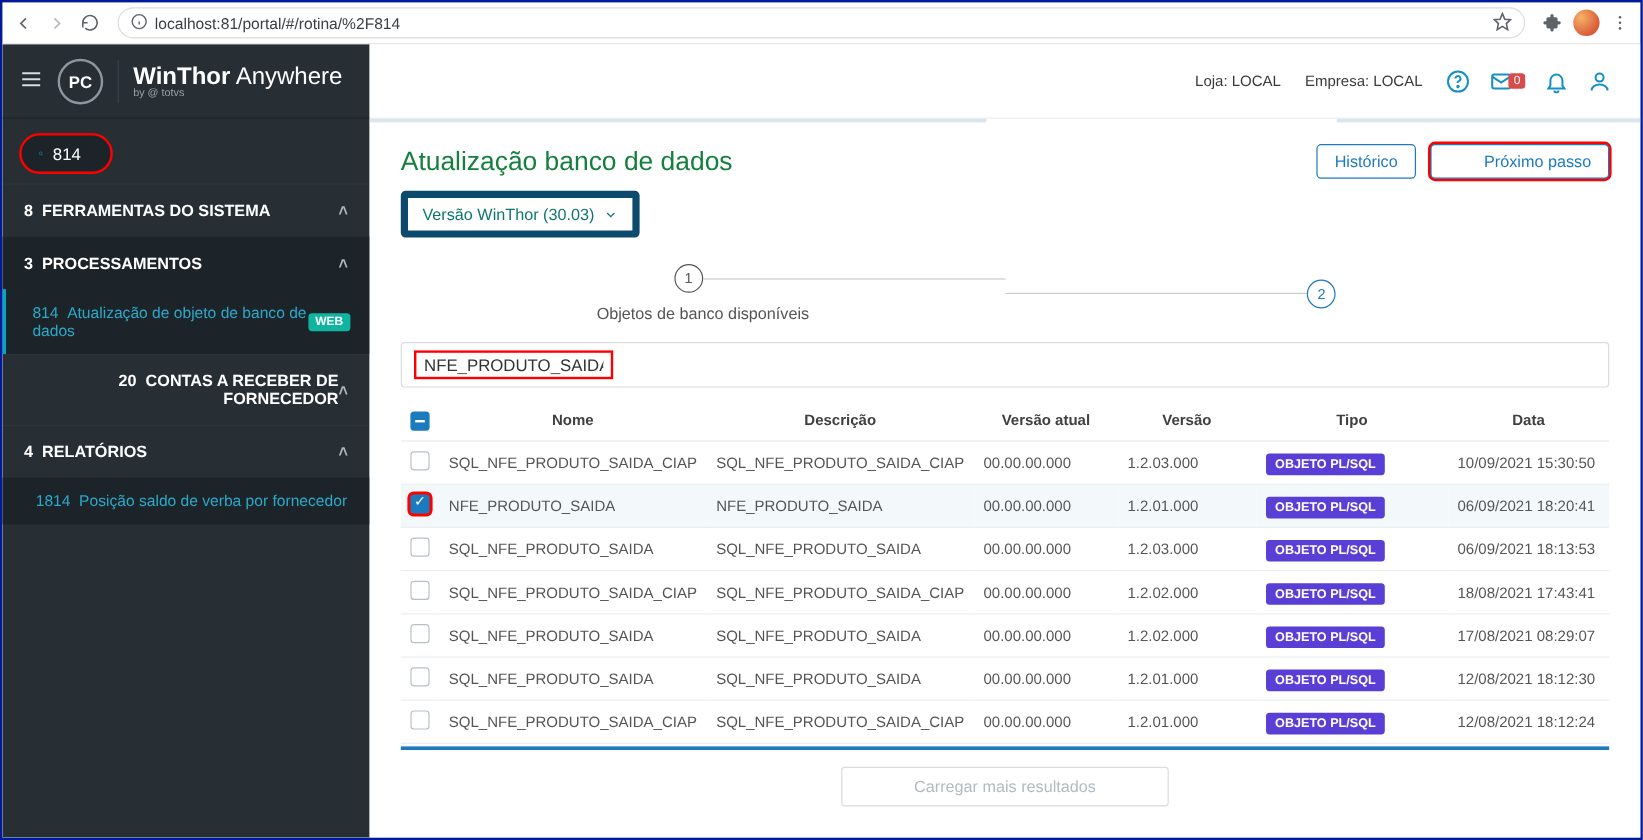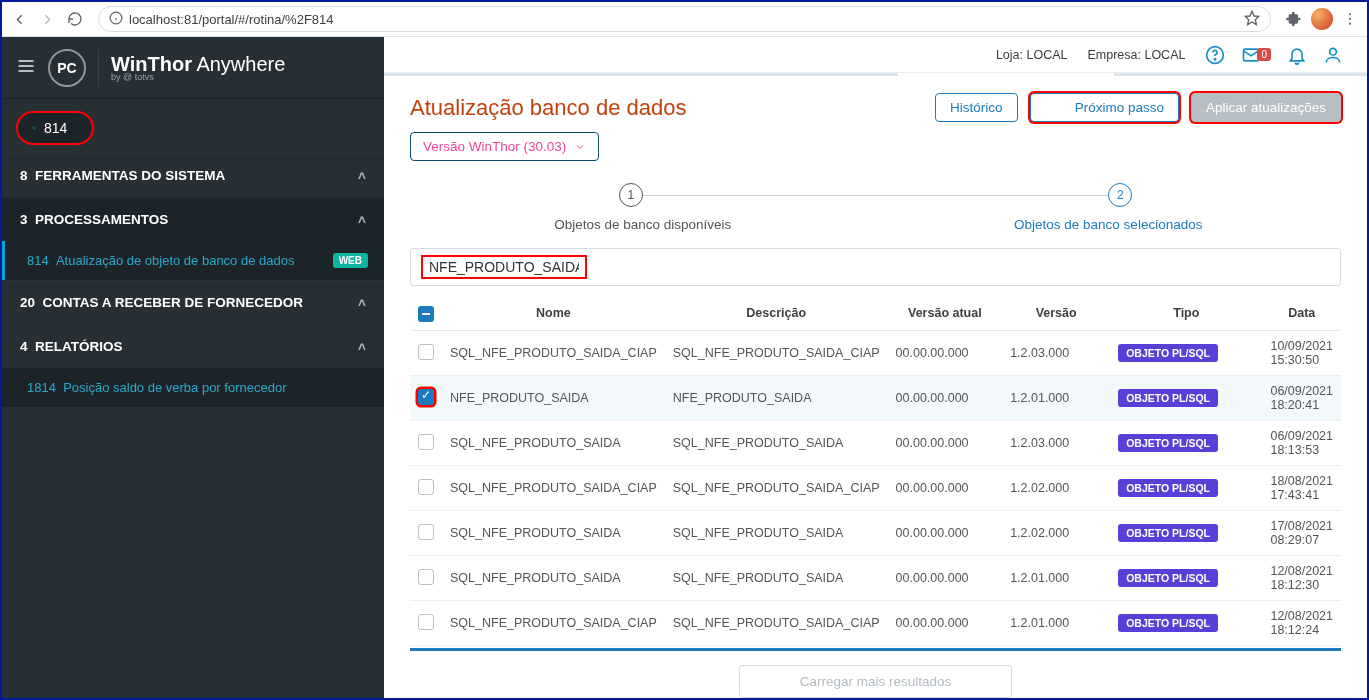--- a/index.html
+++ b/index.html
@@ -47,21 +47,21 @@
   .avatar {
     width:22px; height:22px; border-radius:50%;
     background: radial-gradient(circle at 30% 30%, #f7b267, #d95d39 70%);
   }
 
   
   .app { display: flex; height: calc(700px - 35px - 4px); }
 
   
   .sidebar {
-    width: 382px;
+    width: 306px;
     background: #272e34;
     color: #d8dde1;
     display: flex;
     flex-direction: column;
   }
   .side-top {
     display: flex; align-items: center;
     height: 62px;
     padding: 0 14px;
     gap: 12px;
@@ -97,21 +97,21 @@
     font-size:13.5px; font-weight:600; color:#fff;
     cursor:pointer;
     border-top: 1px solid rgba(255,255,255,0.03);
     text-align: right;
   }
   .nav-group .caret { color:#aeb5bb; }
   .nav-sub {
     background:#1d2429;
     border-left: 3px solid #00a7ce;
     padding: 12px 16px 12px 22px;
-    display:flex; align-items:center; justify-content:space-between;
+    display:flex; align-items:center; justify-content:center;
     font-size:13px; color:#2aa9c9; cursor:pointer;
   }
   .nav-sub.plain { color:#2aa9c9; }
   .badge-web {
     background:#0fb5a0; color:#fff; font-size:10px;
     border-radius:3px; padding:2px 6px; font-weight:700;
   }
 
   
   .main { flex:1; background:#fff; display:flex; flex-direction:column; overflow:hidden;}
@@ -135,34 +135,34 @@
   }
   .tab-underline .seg-b {
     position:absolute; right:0; width:253px; top:0; height:3px; background:#d9e6ee;
   }
 
   .content { padding: 18px 26px 0 26px; }
 
   .page-head {
     display:flex; align-items:center; gap:12px; flex-wrap:wrap;
   }
-  .page-title { font-size:22px; color:#c2410c; font-weight:500; flex:1;}
+  .page-title { font-size:22px; color:#15803d; font-weight:500; flex:1;}
   .btn-outline {
     border:1px solid #1c7bbf; color:#1c7bbf; background:#fff;
     padding:6px 14px; border-radius:4px; font-size:13.5px; cursor:pointer;
   }
   .btn-outline.red-border { box-shadow: 0 0 0 2px #ff0000; padding-left: 44px; }
   .btn-grey {
     border:1px solid #b8bfc4; background:#b8bfc4; color:#fff;
     padding:6px 14px; border-radius:4px; font-size:13.5px; cursor:pointer;
   }
   .btn-grey.red-border { box-shadow: 0 0 0 2px #ff0000; }
   .btn-dd {
     display:inline-flex; align-items:center; gap:8px;
-    border:1px solid #0c4a6e; color:#ec4899; background:#fff;
+    border:6px solid #0c4a6e; color:#0f766e; background:#fff;
     padding:6px 12px; border-radius:4px; font-size:13.5px; cursor:pointer;
     margin-top:10px;
   }
 
   .steps {
     display:flex; align-items:center; margin: 22px 0 6px;
     gap:0;
   }
   .step-col { flex:1; text-align:center; }
   .step-circle {
@@ -373,21 +373,20 @@
     <div class="tab-underline">
       <div class="seg-a"></div>
         <div class="seg-b"></div>
     </div>
 
     <div class="content">
       <div class="page-head">
         <div class="page-title">Atualização banco de dados</div>
         <button class="btn-outline">Histórico</button>
         <button class="btn-outline red-border">Próximo passo</button>
-        <button class="btn-grey red-border">Aplicar atualizações</button>
       </div>
       <div>
         <button class="btn-dd">
           <span>Versão WinThor (30.03)</span>
           <svg width="12" height="12" viewBox="0 0 24 24" fill="none" stroke="currentColor" stroke-width="2">
               <path d="M6 9l6 6 6-6"></path>
             </svg>
         </button>
       </div>
 
@@ -399,21 +398,20 @@
             <div class="spacer"></div>
           </div>
           <div class="step-label">Objetos de banco disponíveis</div>
         </div>
         <div class="step-col">
           <div class="step-row">
             <div class="spacer"></div>
             <div class="step-circle active">2</div>
             <div style="flex:1;"></div>
           </div>
-          <div class="step-label active">Objetos de banco selecionados</div>
         </div>
       </div>
 
       <div class="filter-box">
         <span class="filter-inner">
           <input value="NFE_PRODUTO_SAIDA" style="">
         </span>
       </div>
 
       <table class="data">

